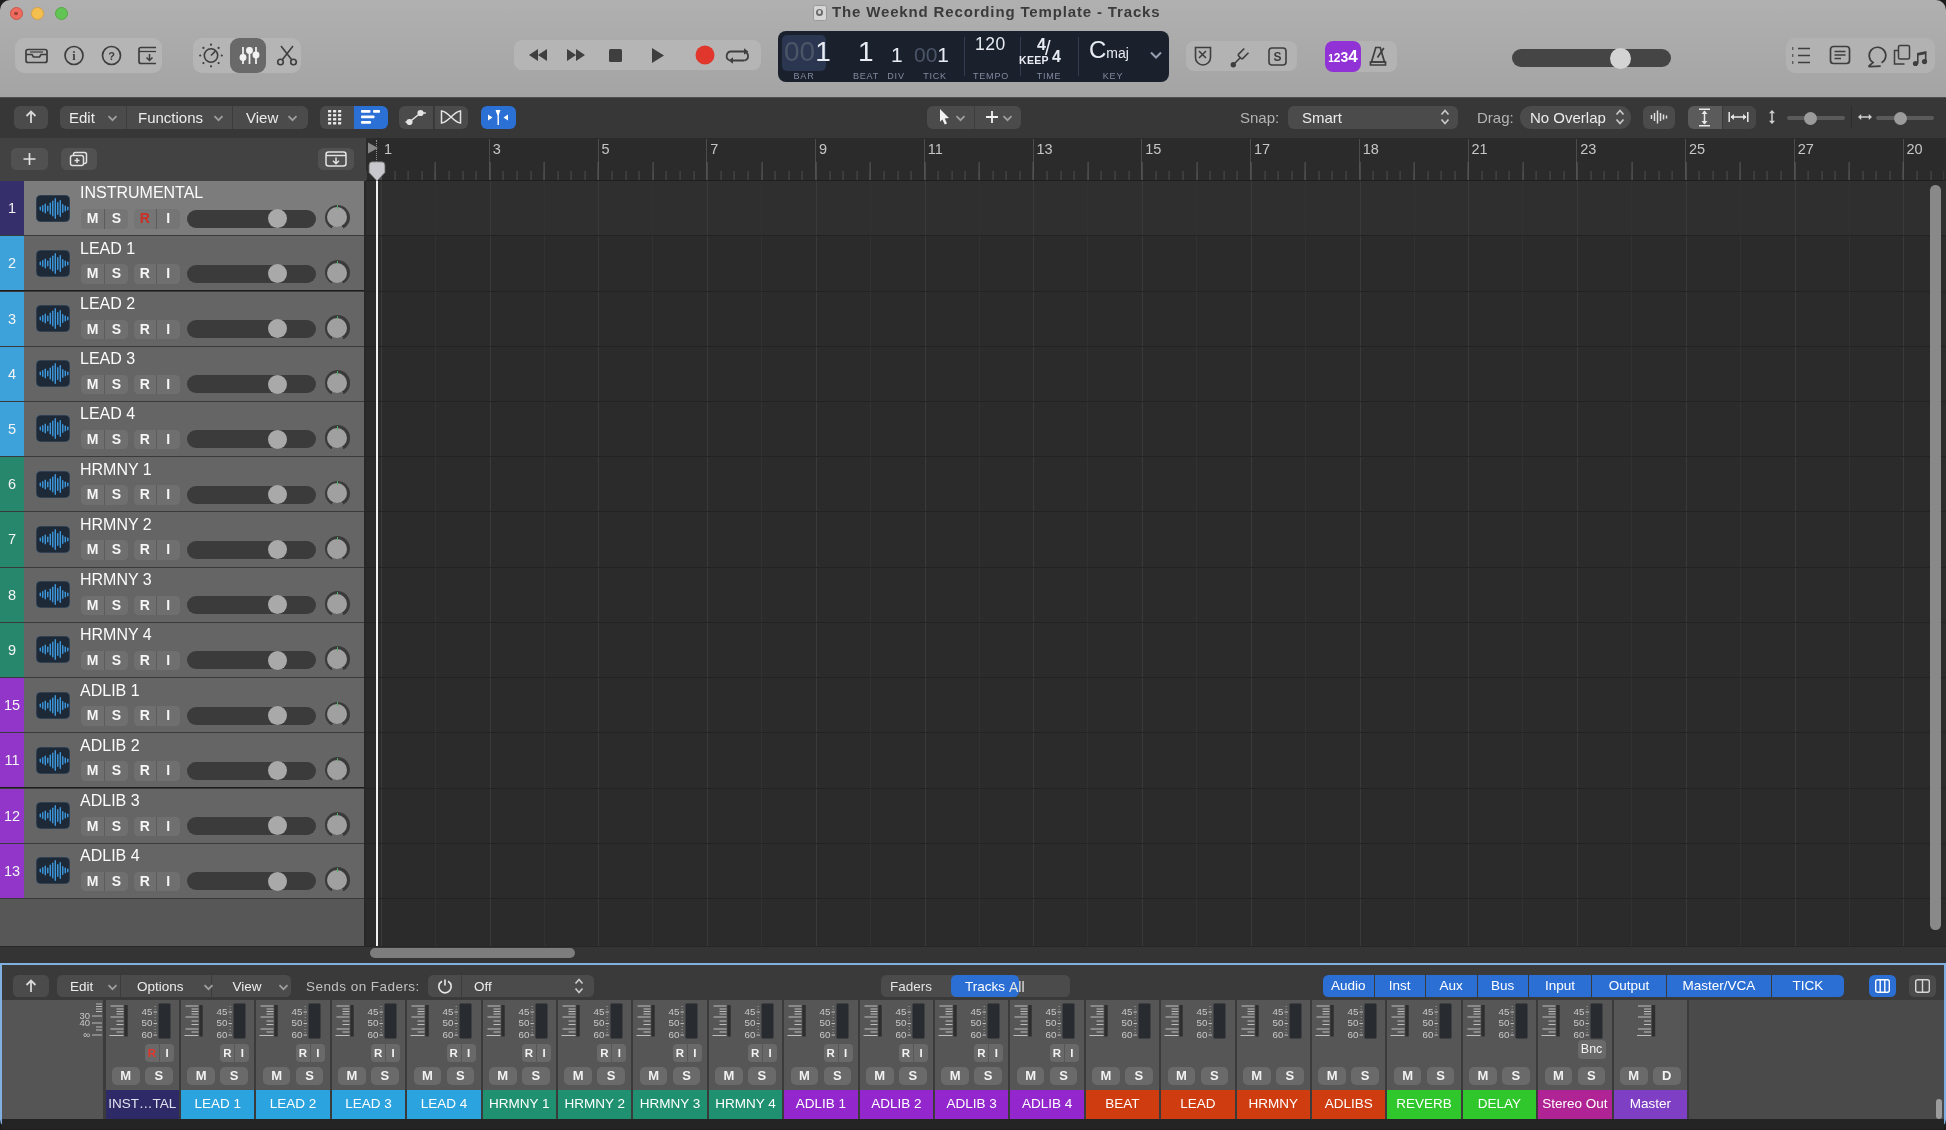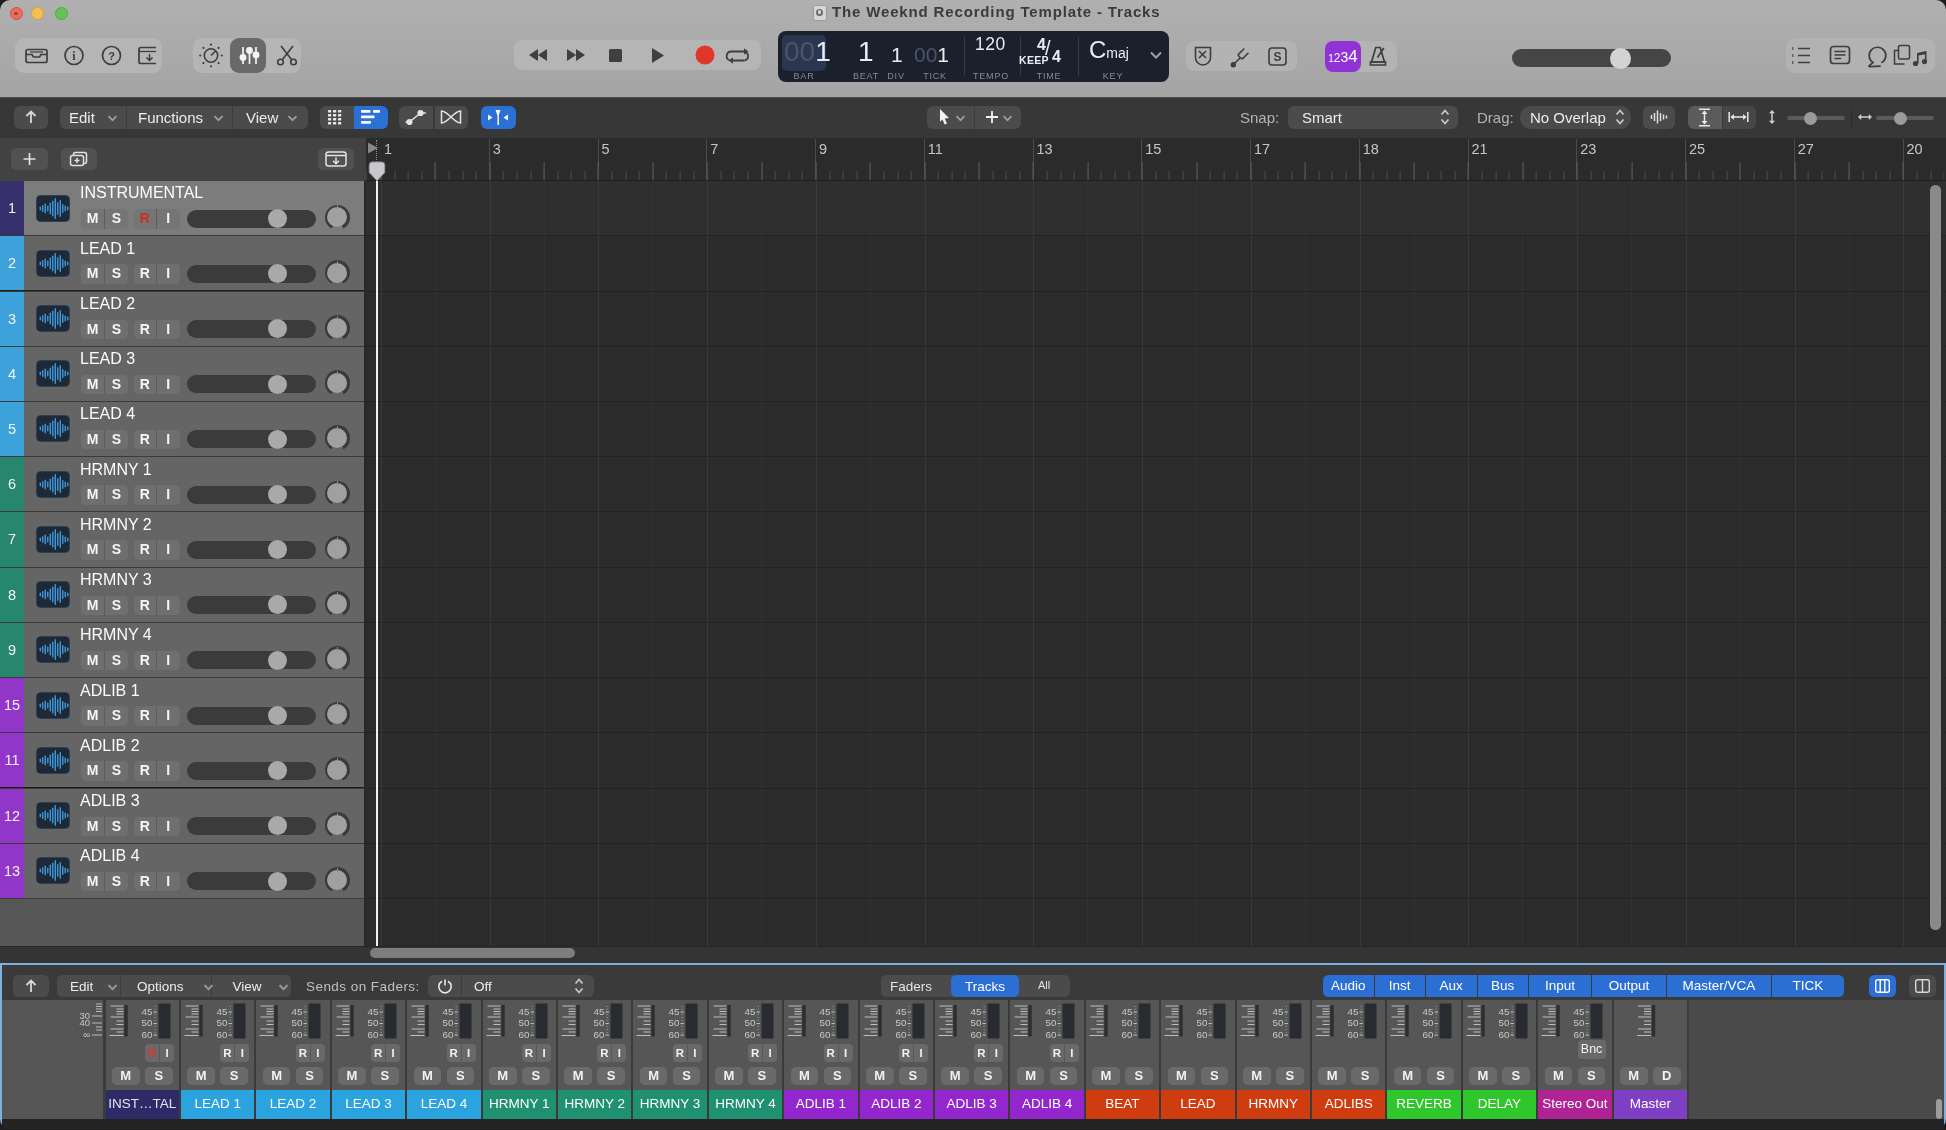--- a/index.html
+++ b/index.html
@@ -96,21 +96,21 @@
 <svg class="a" style="left:1186px;top:40.5px" width="111" height="30" viewBox="0 0 111 30" fill="none" stroke="#3e3e3e" stroke-width="1.6">
       <path d="M9.5 6.5 h15 v10 a7.5 7.5 0 0 1 -15 0 Z"></path>
       <path d="M13 10 l7 7 M20 10 l-7 7"></path>
       <path d="M48 23 L54.3 16.7 M51.9 13.9 L58.3 7.5 M56.1 18.1 L62.5 11.7 M51.9 13.9 Q54.3 16.9 56.1 18.1"></path>
       <circle cx="47.3" cy="23.7" r="1.9" fill="#3e3e3e"></circle>
       <rect x="83" y="7" width="17" height="17" rx="3"></rect>
       <text x="91.5" y="20" fill="#3e3e3e" stroke="none" font-size="12" font-weight="bold" text-anchor="middle">S</text>
     </svg>
 <div style="position:absolute;left:1325.0px;top:40.5px;width:72.0px;height:31.0px;background:#b3b3b3;border-radius:8px;"></div>
 <div style="position:absolute;left:1325.0px;top:40.5px;width:36.0px;height:31.0px;background:#9132d6;border-radius:8px;"></div>
-<div style="position:absolute;left:1325.0px;top:40.5px;width:36.0px;height:31.0px;color:#fff;text-align:center;font-weight:400;line-height:31px;"><span style="font-size:10px">1</span><span style="font-size:12px">2</span><span style="font-size:14px">3</span><span style="font-size:17px">4</span></div>
+<div style="position:absolute;left:1325.0px;top:40.5px;width:36.0px;height:31.0px;color:#fff;text-align:center;font-weight:700;line-height:31px;"><span style="font-size:10px">1</span><span style="font-size:12px">2</span><span style="font-size:14px">3</span><span style="font-size:17px">4</span></div>
 <svg class="a" style="left:1363px;top:44px" width="30" height="24" viewBox="0 0 30 24" fill="none" stroke="#3e3e3e" stroke-width="1.7">
       <path d="M12.8 3.5 h4.4 l4.3 14.5 h-13 Z"></path>
       <path d="M7.5 18 h15 l0 3 h-15 Z"></path>
       <path d="M14.5 13.5 L20.8 4"></path>
     </svg>
 <div style="position:absolute;left:1512.0px;top:49.0px;width:159.0px;height:18.0px;background:#454545;border-radius:9px;"></div>
 <div style="position:absolute;left:1610.0px;top:47.5px;width:21.0px;height:21.0px;background:#d3d3d3;border-radius:50%;"></div>
 <div style="position:absolute;left:1786.0px;top:38.0px;width:149.0px;height:35.0px;background:#b2b2b2;border-radius:9px;"></div>
 <svg class="a" style="left:1786px;top:38px" width="149" height="35" viewBox="0 0 149 35" fill="none" stroke="#3e3e3e" stroke-width="1.7">
       <path d="M12 10.5 h12 M12 17.5 h12 M12 24.5 h12"></path>
@@ -763,21 +763,21 @@
       <path d="M5 3.2 a6.2 6.2 0 1 0 6 0"></path>
     </svg>
 <div style="position:absolute;left:474.0px;top:978.5px;font-size:13.5px;color:#ececec;">Off</div>
 <svg class="a" style="left:574.0px;top:977.5px" width="10" height="16" viewBox="0 0 10 16" fill="none" stroke="#c9c9c9" stroke-width="1.7">
       <path d="M1.5 5.5 L5 1.5 l3.5 4 M1.5 10.5 L5 14.5 l3.5 -4"></path>
     </svg>
 <div style="position:absolute;left:881.0px;top:974.5px;width:189.0px;height:22.0px;background:#4b4b4b;border-radius:5.5px;"></div>
 <div style="position:absolute;left:951.0px;top:974.5px;width:68.0px;height:22.0px;background:#2b6fd4;border-radius:5.5px;"></div>
 <div style="position:absolute;left:876.0px;top:978.5px;width:70.0px;height:16.0px;font-size:13.5px;color:#e4e4e4;text-align:center;">Faders</div>
 <div style="position:absolute;left:950.0px;top:978.5px;width:70.0px;height:16.0px;font-size:13.5px;color:#fff;text-align:center;">Tracks</div>
-<div style="position:absolute;left:1009.0px;top:978.5px;width:70.0px;height:16.0px;font-size:11px;color:#e4e4e4;text-align:center;">All</div>
+<div style="position:absolute;left:1009.0px;top:978.5px;width:70.0px;height:16.0px;font-size:14px;color:#e4e4e4;">All</div>
 <div style="position:absolute;left:1323.0px;top:974.5px;width:50.5px;height:22.0px;background:#2b6fd4;border-radius:5.5px 0 0 5.5px;"></div>
 <div style="position:absolute;left:1323.0px;top:978.0px;width:50.5px;height:16.0px;font-size:13.5px;color:#fff;text-align:center;">Audio</div>
 <div style="position:absolute;left:1374.5px;top:974.5px;width:50.5px;height:22.0px;background:#2b6fd4;"></div>
 <div style="position:absolute;left:1374.5px;top:978.0px;width:50.5px;height:16.0px;font-size:13.5px;color:#fff;text-align:center;">Inst</div>
 <div style="position:absolute;left:1426.0px;top:974.5px;width:50.5px;height:22.0px;background:#2b6fd4;"></div>
 <div style="position:absolute;left:1426.0px;top:978.0px;width:50.5px;height:16.0px;font-size:13.5px;color:#fff;text-align:center;">Aux</div>
 <div style="position:absolute;left:1477.5px;top:974.5px;width:50.5px;height:22.0px;background:#2b6fd4;"></div>
 <div style="position:absolute;left:1477.5px;top:978.0px;width:50.5px;height:16.0px;font-size:13.5px;color:#fff;text-align:center;">Bus</div>
 <div style="position:absolute;left:1529.0px;top:974.5px;width:62.0px;height:22.0px;background:#2b6fd4;"></div>
 <div style="position:absolute;left:1529.0px;top:978.0px;width:62.0px;height:16.0px;font-size:13.5px;color:#fff;text-align:center;">Input</div>

